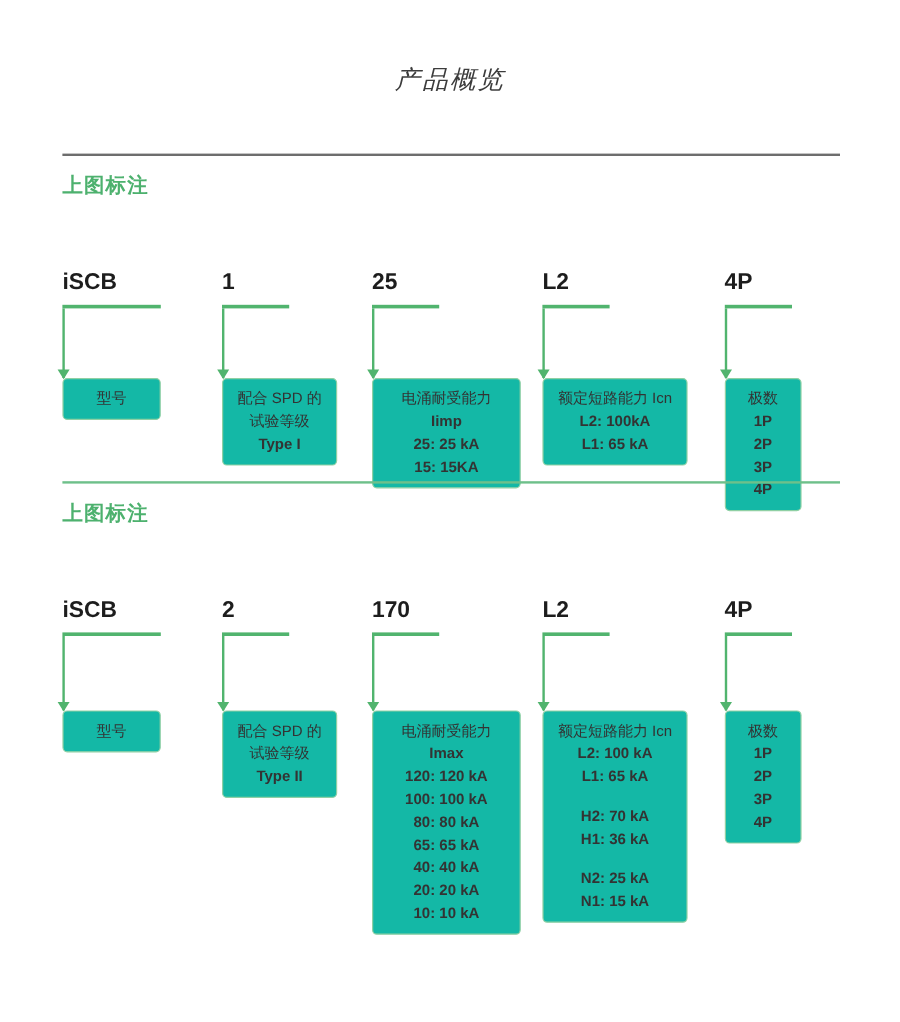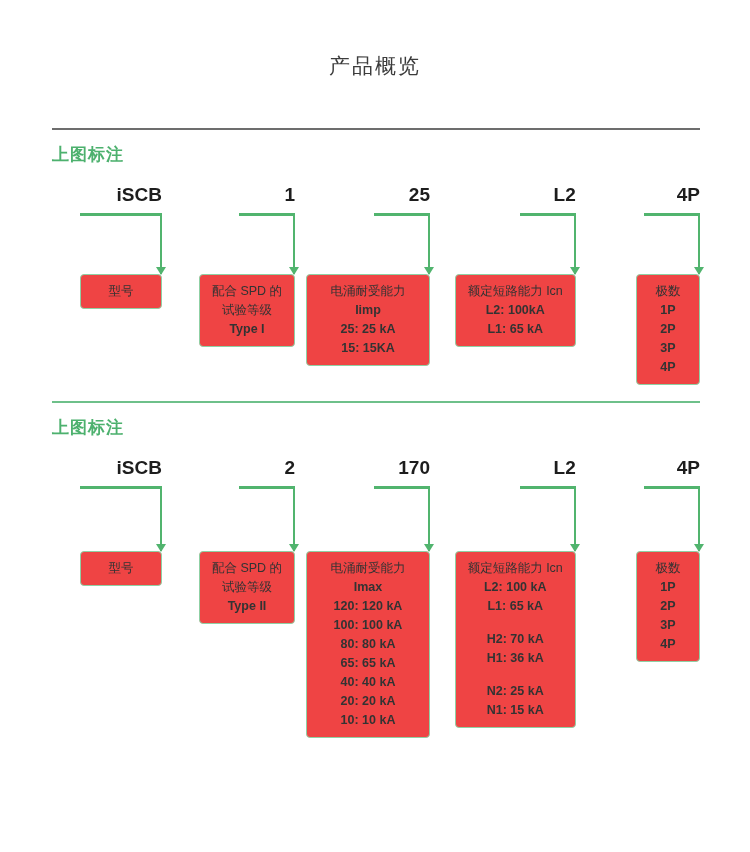--- a/index.html
+++ b/index.html
@@ -24,20 +24,21 @@
 
   
   .page-title {
     text-align: center;
     font-size: 21px;
     color: #3c3c3c;
     letter-spacing: 2px;
     padding-top: 52px;
     font-weight: normal;
     margin: 0;
+    font-style: italic;
   }
 
   
   .section {
     position: absolute;
     left: 52px;
     width: 648px;
   }
   #section-1 { top: 128px; }
   #section-2 { top: 401px; }
@@ -64,21 +65,22 @@
   .columns {
     position: relative;
     margin-top: 18px;
     display: flex;
     align-items: flex-start;
   }
   .col {
     position: relative;
     display: flex;
     flex-direction: column;
-    align-items: flex-end;
+    align-items: flex-start;
+    margin-top: 41px;
   }
   
   .col-0 { width: 120px; margin-left: 0px; }
   .col-1 { width: 120px; margin-left: 23px; }
   .col-2 { width: 120px; margin-left: 15px; }
   .col-3 { width: 135px; margin-left: 22px; }
   .col-4 { width: 105px; margin-left: 28px; }
 
   .code {
     font-size: 19px;
@@ -114,21 +116,21 @@
     width: 0;
     height: 0;
     border-left: 5px solid transparent;
     border-right: 5px solid transparent;
     border-top: 8px solid #51b46e;
   }
 
   .box {
     border: 1.5px solid #8fd0a4;
     border-radius: 4px;
-    background: #ef4444;
+    background: #14b8a6;
     text-align: center;
     font-size: 12.5px;
     line-height: 19px;
     color: #333333;
     padding: 7px 9px;
     box-sizing: border-box;
   }
   .box .line { display: block; white-space: nowrap; }
   .box .line.bold { font-weight: bold; }
   .box .line.spacer { height: 14px; }

